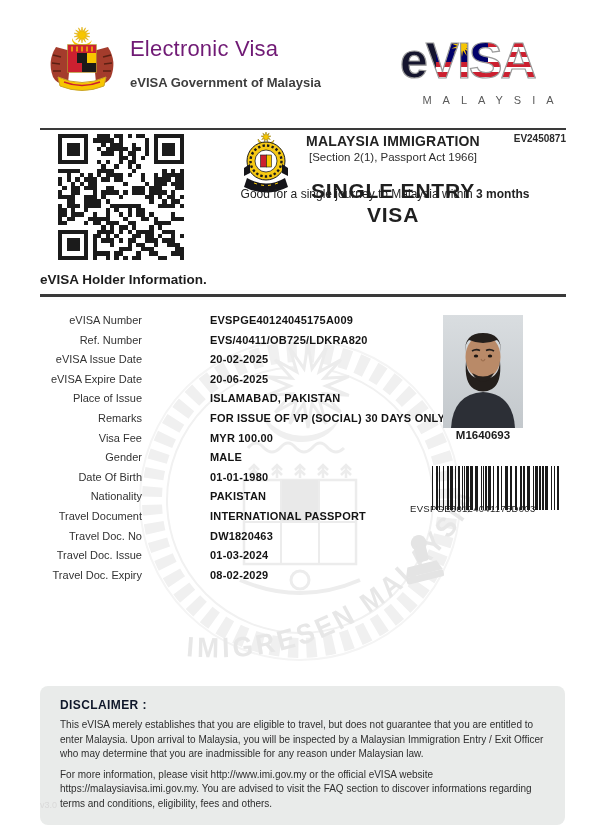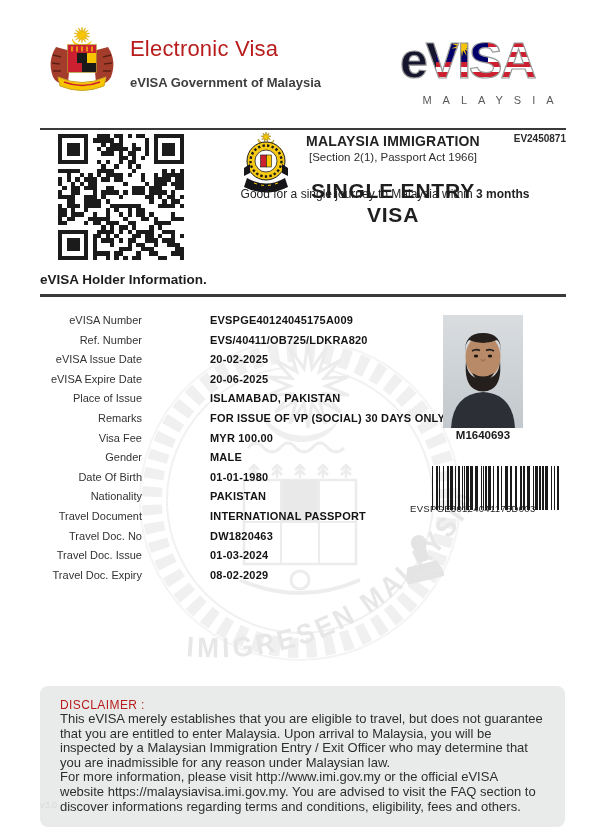--- a/index.html
+++ b/index.html
@@ -2,21 +2,21 @@
 <html style="--accent-red: #cc2030; --flag-blue: #01006a; --flag-yellow: #f7c600; --rule-dark: #3a3a3a; --disclaimer-bg: #e9ebea; --text: #2b2b2b;"><head>
 <meta charset="utf-8">
 <style>
   html,body{margin:0;padding:0;background:#ffffff;}
   .page{position:relative;width:600px;height:840px;background:#fff;overflow:hidden;
         font-family:"Liberation Sans",sans-serif;color:#2b2b2b;}
   .abs{position:absolute;}
   
   .coat-arms{left:44px;top:24px;width:76px;height:74px;}
   .header-text{left:130px;top:36px;}
-  .header-title{font-size:22px;font-weight:400;color:#b91c1c;letter-spacing:.2px;}
+  .header-title{font-size:22px;font-weight:400;color:#701a75;letter-spacing:.2px;}
   .header-sub{font-size:13px;font-weight:700;color:#3e3e3e;margin-top:13px;}
   .evisa-logo{left:400px;top:30px;width:172px;height:62px;}
   .logo-sub{left:404px;top:94px;width:168px;text-align:center;font-size:11px;color:#5a5a5a;
             letter-spacing:11px;text-indent:11px;font-weight:400;}
   .top-rule{left:40px;top:128px;width:526px;height:2px;background:var(--rule-dark,#3a3a3a);}
   .doc-number{top:133px;left:40px;width:526px;text-align:right;font-size:10px;font-weight:700;color:#2a2a2a;}
   
   .qr{left:58px;top:134px;width:126px;height:126px;}
   
   .imm-crest{left:238px;top:130px;width:56px;height:66px;}
@@ -38,22 +38,22 @@
   .photo-id{left:433px;top:429px;width:100px;text-align:center;font-size:11.5px;font-weight:700;color:#1c1c1c;}
   .barcode{left:432px;top:466px;width:132px;height:44px;}
   .barcode-text{left:410px;top:503px;width:132px;font-size:9.5px;letter-spacing:.3px;color:#1d1d1d;z-index:2;}
   
   .watermark{left:128px;top:328px;width:344px;height:344px;z-index:0;}
   .stamp{left:398px;top:534px;width:46px;height:52px;z-index:0;}
   .z1{z-index:1;}
   
   .disclaimer{left:40px;top:686px;width:485px;background:var(--disclaimer-bg,#e9ebea);
               border-radius:8px;padding:12px 20px 13px 20px;z-index:1;}
-  .disc-heading{font-size:12px;font-weight:400;letter-spacing:.4px;color:#b91c1c;}
-  .disc-para{font-size:13px;line-height:14.6px;color:#2e2e2e;}
+  .disc-heading{font-size:12px;font-weight:700;letter-spacing:.4px;color:#0f172a;}
+  .disc-para{font-size:10px;line-height:14.6px;margin-top:6px;color:#2e2e2e;}
   .version{top:800px;left:40px;width:526px;text-align:left;font-size:9px;color:#d9d9d9;z-index:1;}
 </style>
 </head>
 <body>
 
 <div class="page">
 
   <svg class="abs watermark" viewBox="0 0 344 344">
     <circle cx="172" cy="172" r="148" fill="none" stroke="#f0f0f0" stroke-width="20" stroke-dasharray="10 8"></circle>
     <circle cx="172" cy="172" r="133" fill="none" stroke="#f1f1f1" stroke-width="2"></circle>

